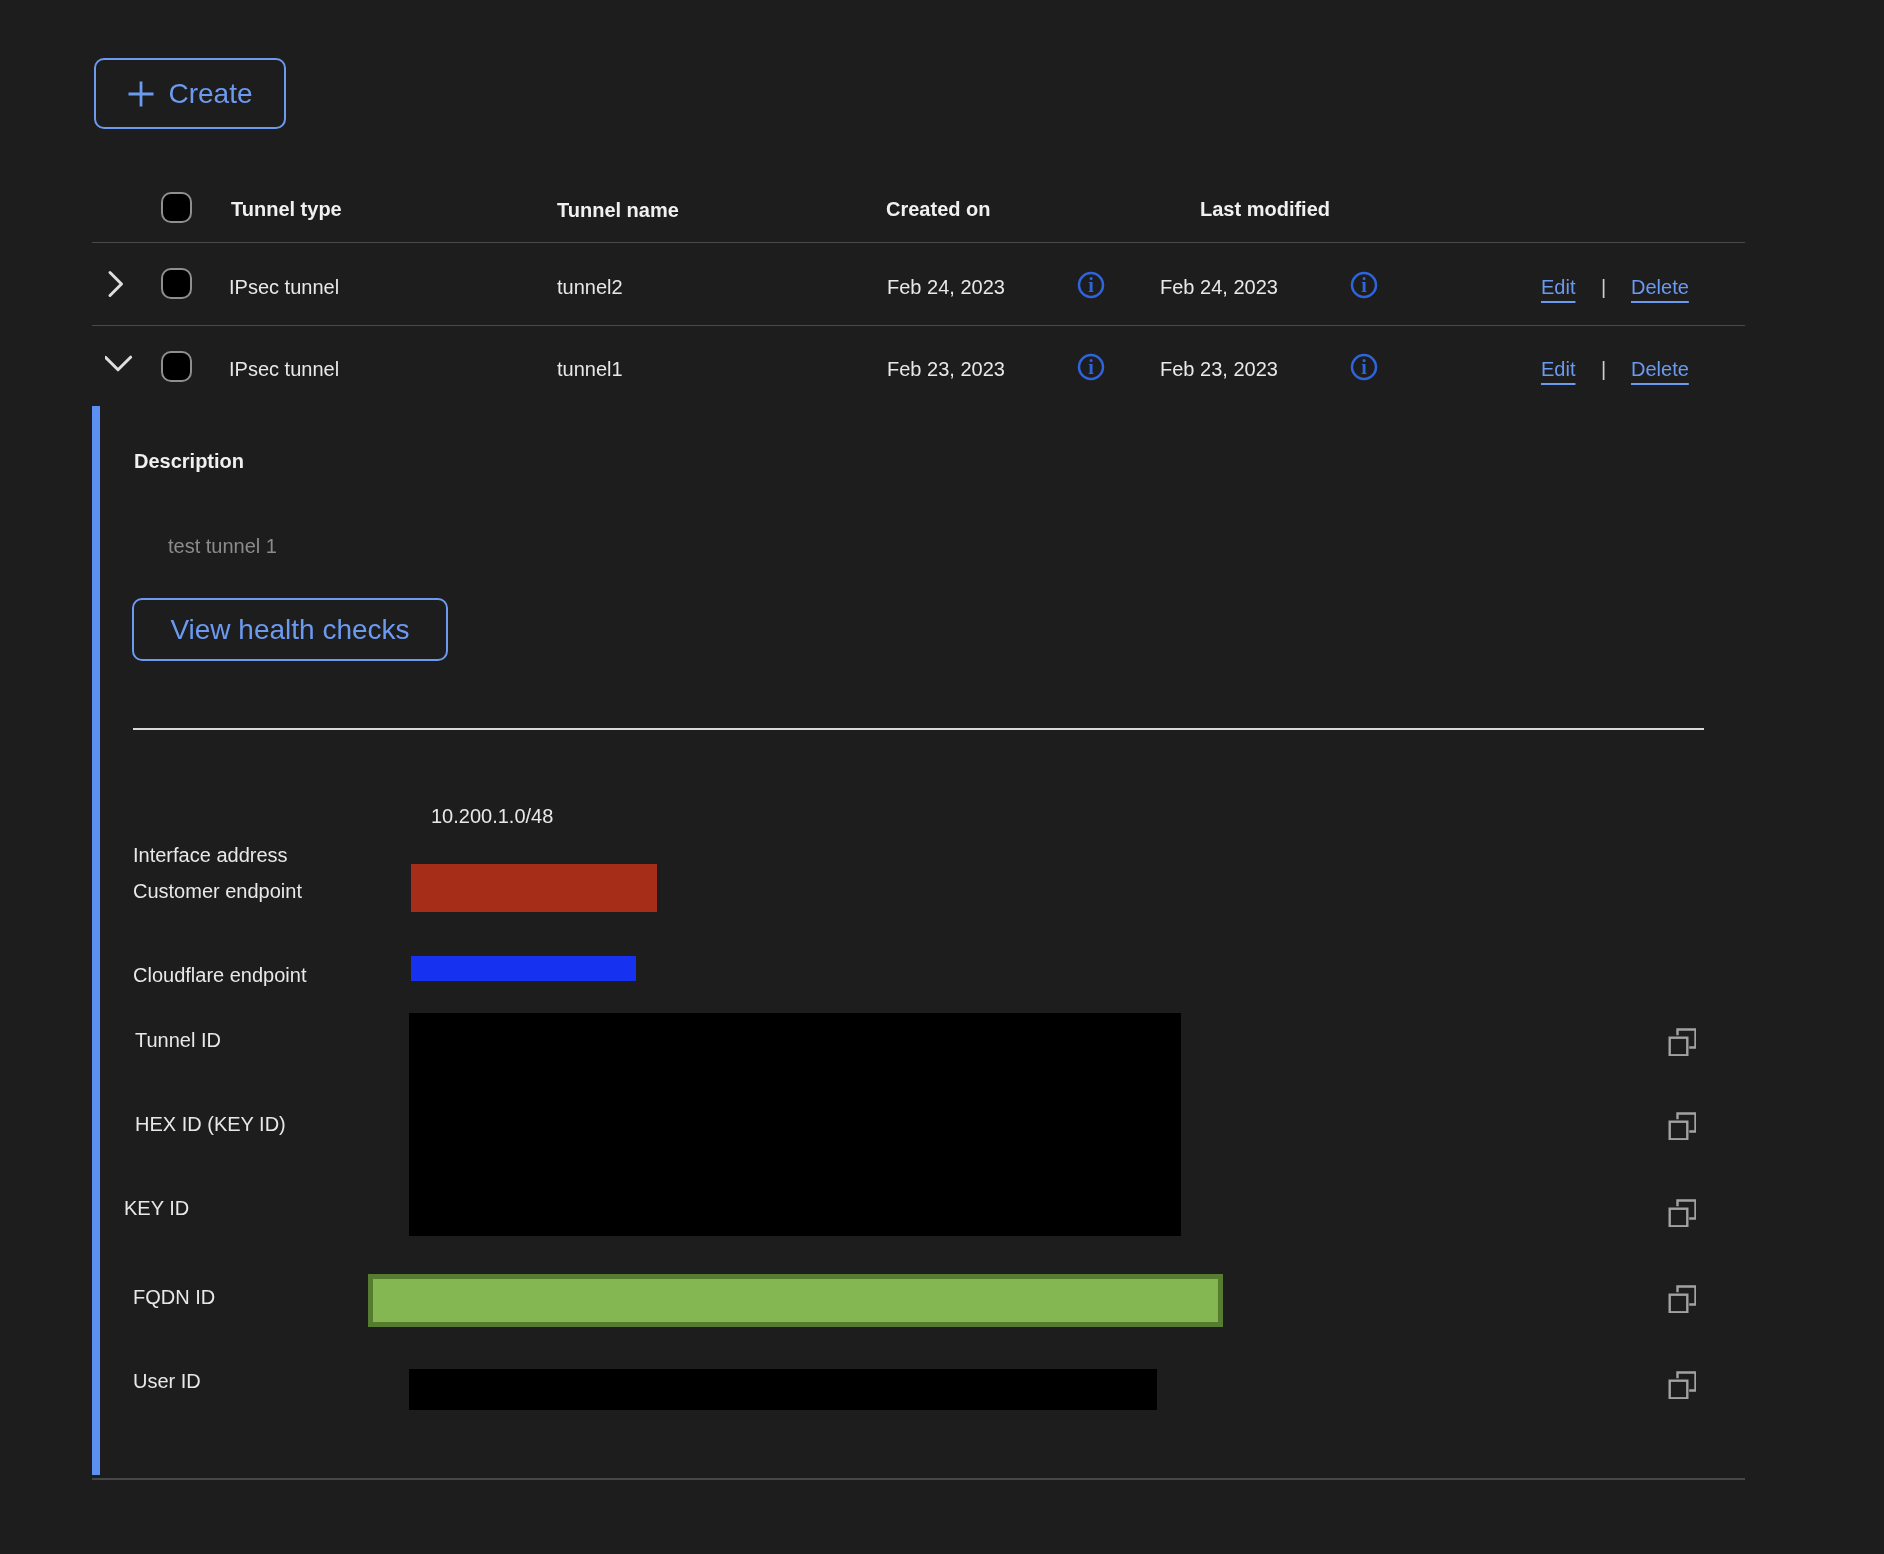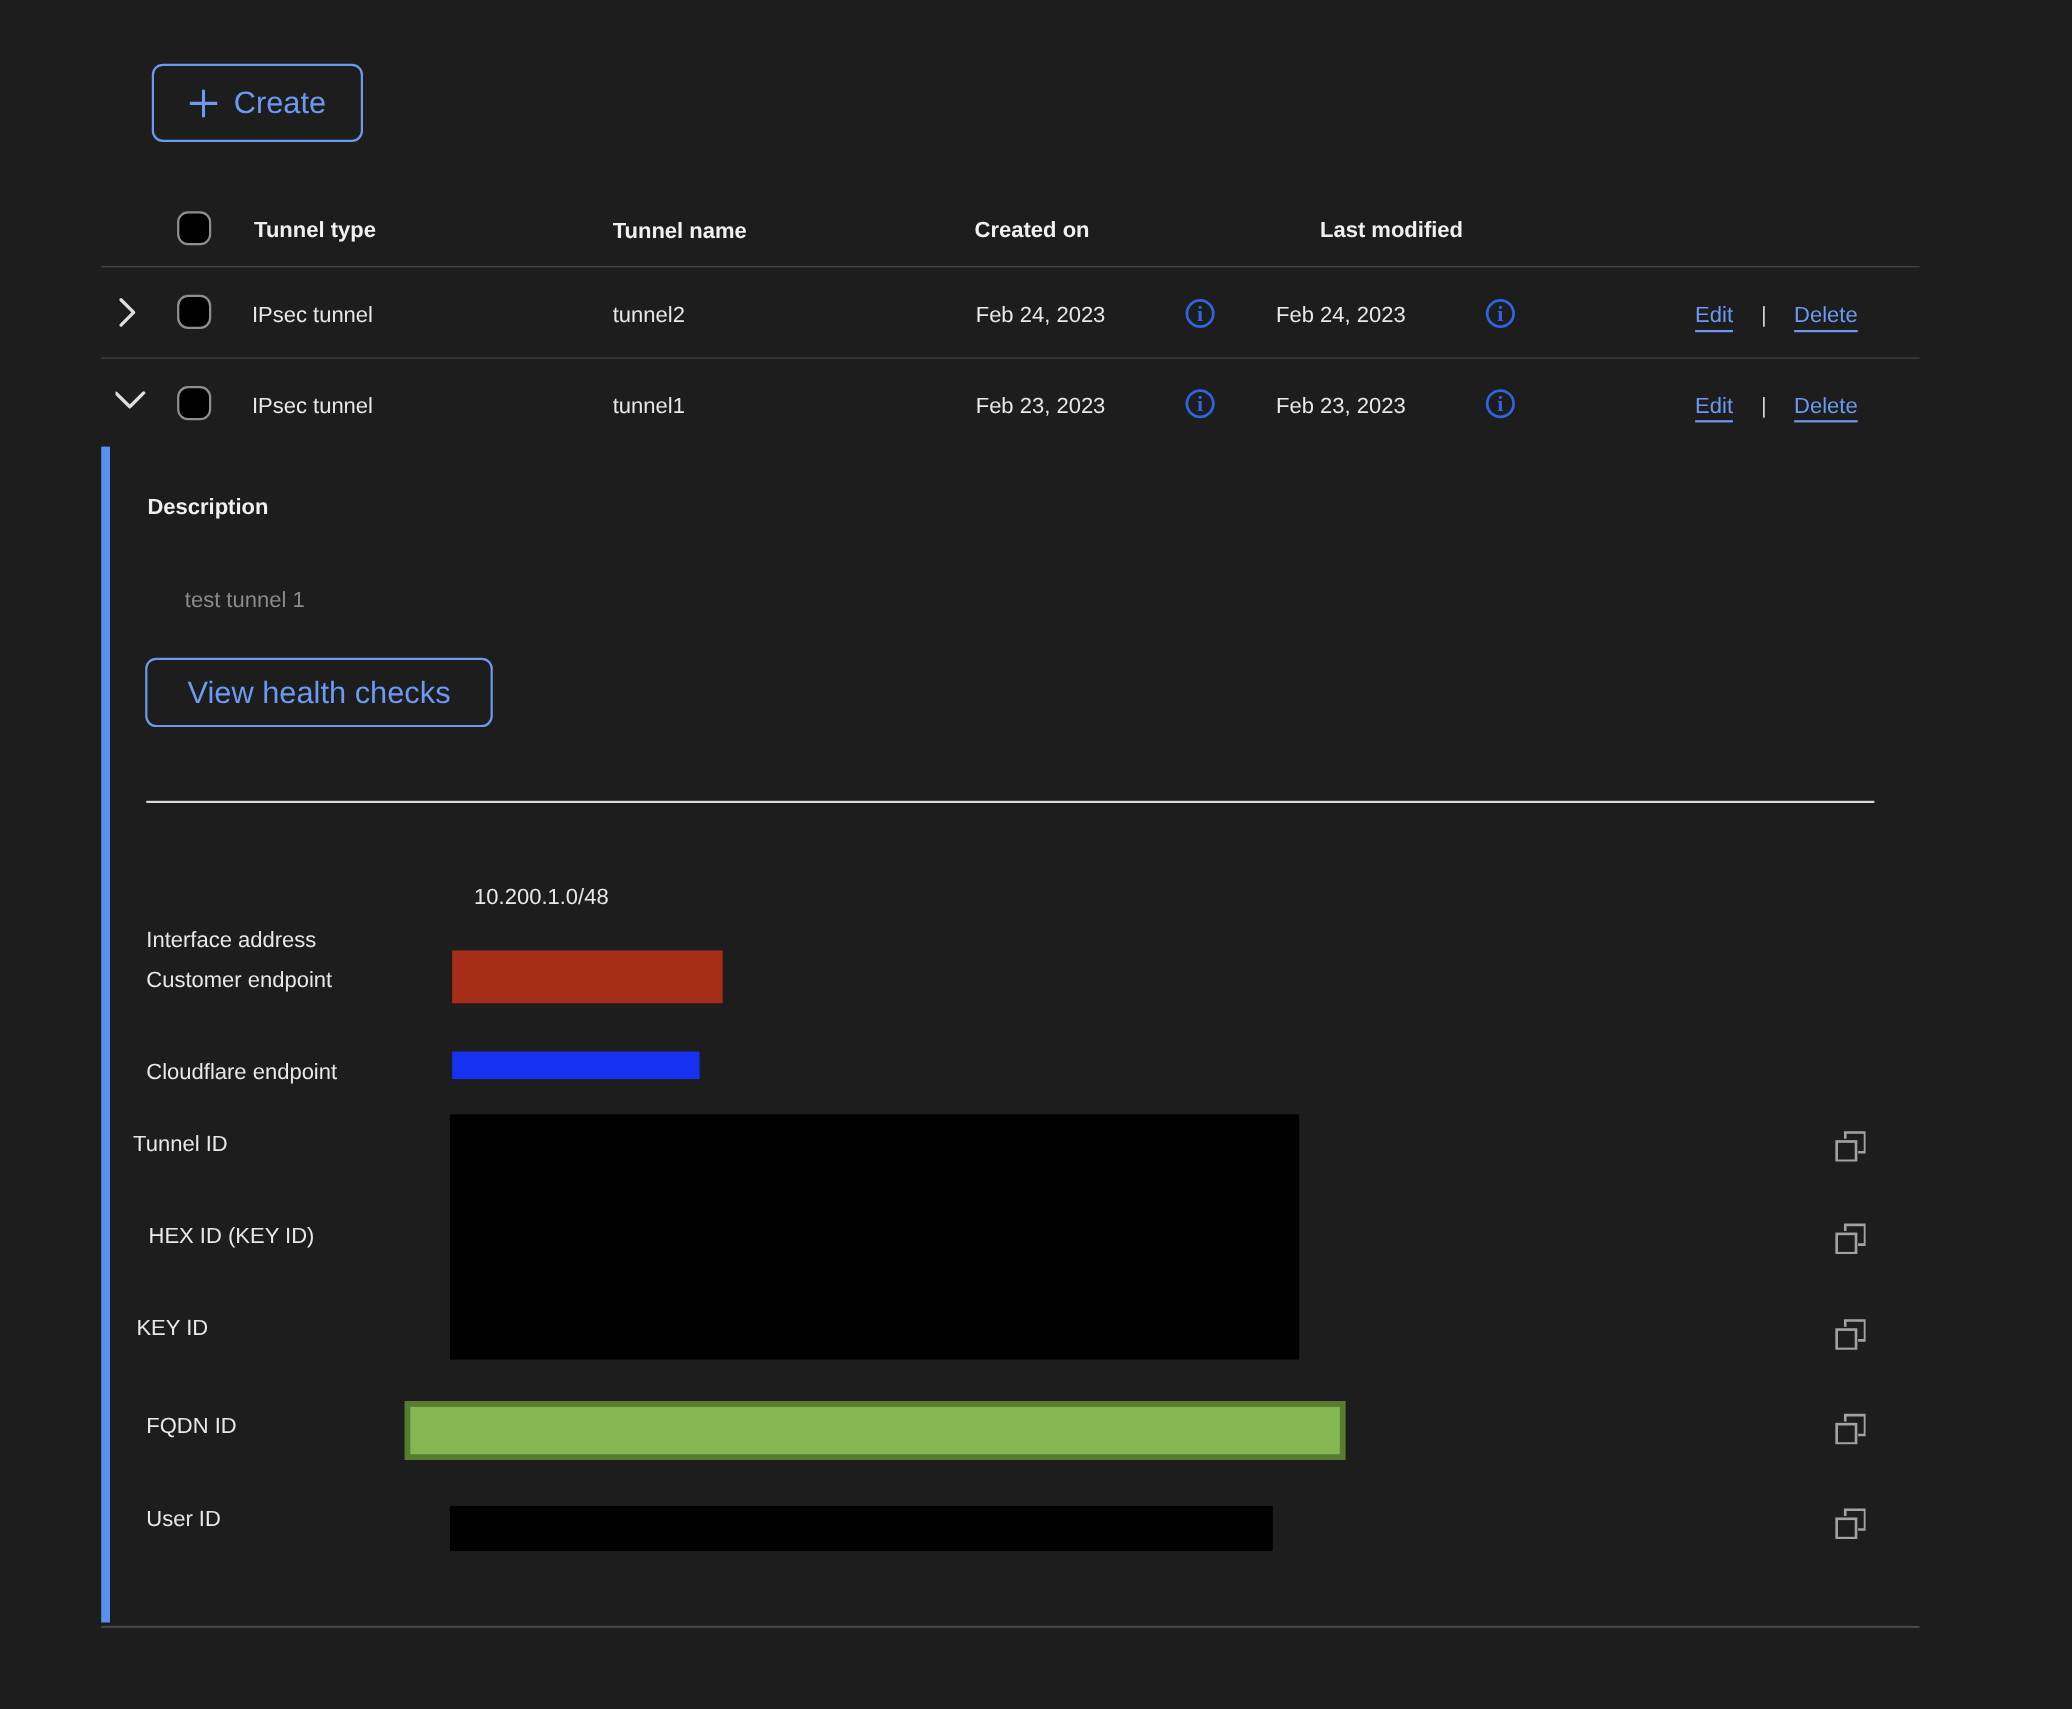--- a/index.html
+++ b/index.html
@@ -26,21 +26,21 @@
     box-sizing:border-box;width:31px;height:31px;
     border:2px solid #8f8f8f;border-radius:10px;
     background:#000;
   }
   .hline{background:#4a4a4c;height:1px;}
   .link{color:#6c9af0;text-decoration:underline;text-underline-offset:7px;text-decoration-thickness:2px;}
 </style>
 </head>
 <body>
 
-<div class="abs btn" style="left:94px;top:58px;width:192px;height:71px;margin-left:44px;">
+<div class="abs btn" style="left:94px;top:58px;width:192px;height:71px;">
   <svg width="28" height="28" viewBox="0 0 28 28" fill="none" stroke="#6c9af0" stroke-width="2.8" style="margin-right:13px;">
       <path d="M14 1.5 V26.5 M1.5 14 H26.5"></path>
     </svg>
     <span>Create</span>
 </div>
 
 <div class="abs cb" style="left:161px;top:192px;"></div>
 <div class="abs t bold" style="left:231px;top:192px;">Tunnel type</div>
 <div class="abs t bold" style="left:557px;top:177px;margin-top:16px;">Tunnel name</div>
 <div class="abs t bold" style="left:886px;top:192px;">Created on</div>
@@ -98,21 +98,21 @@
 <div class="abs t" style="left:133px;top:838px;">Interface address</div>
 <div class="abs t" style="left:431px;top:799px;">10.200.1.0/48</div>
 
 <div class="abs t" style="left:133px;top:874px;">Customer endpoint</div>
 <div class="abs" style="left:411px;top:864px;width:246px;height:48px;background:#a62e19;"></div>
 
 <div class="abs t" style="left:133px;top:958px;">Cloudflare endpoint</div>
 <div class="abs" style="left:411px;top:956px;width:225px;height:25px;background:#1631f0;"></div>
 
 <div class="abs" style="left:409px;top:1013px;width:772px;height:223px;background:#000;"></div>
-<div class="abs t" style="left:121px;top:1023px;">Tunnel ID</div>
+<div class="abs t" style="left:135px;top:1023px;">Tunnel ID</div>
 <div class="abs t" style="left:135px;top:1107px;">HEX ID (KEY ID)</div>
 <div class="abs t" style="left:124px;top:1191px;">KEY ID</div>
 
 <div class="abs" style="left:368px;top:1274px;width:855px;height:53px;box-sizing:border-box;background:#84b751;border:5px solid #567d2f;"></div>
 <div class="abs t" style="left:133px;top:1280px;">FQDN ID</div>
 
 <div class="abs t" style="left:133px;top:1364px;">User ID</div>
 <div class="abs" style="left:409px;top:1369px;width:748px;height:41px;background:#000;"></div>
 
 <svg class="abs" style="left:1666px;top:1026px;" width="30" height="30" viewBox="0 0 30 30" fill="none" stroke="#a2a2a2" stroke-width="2.4">

